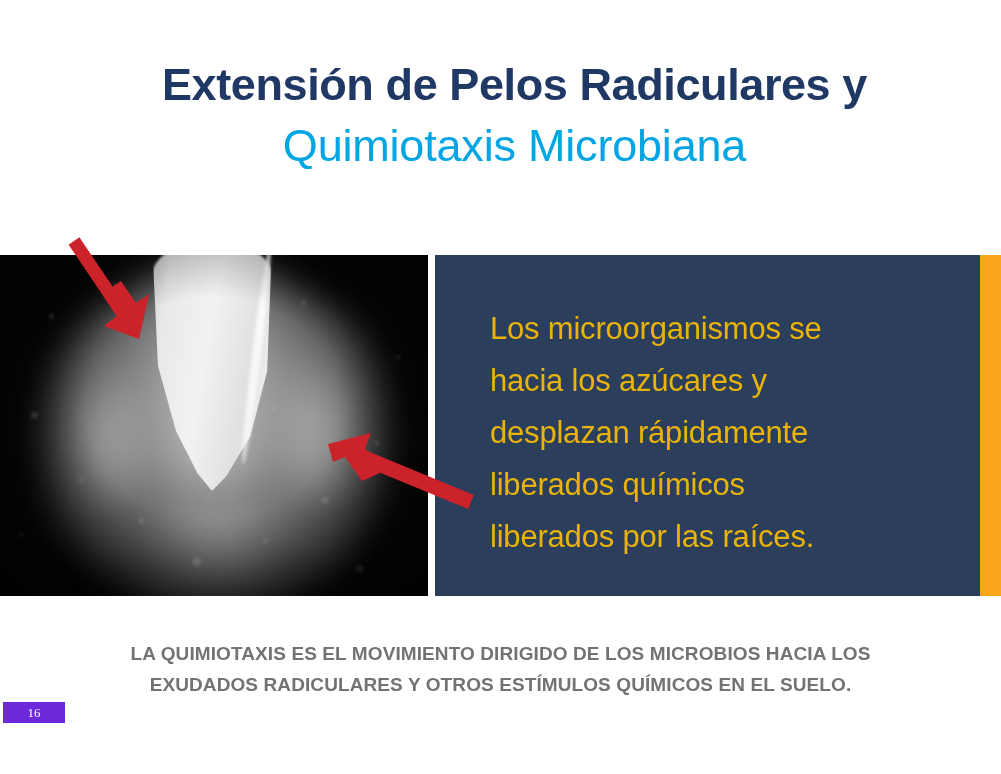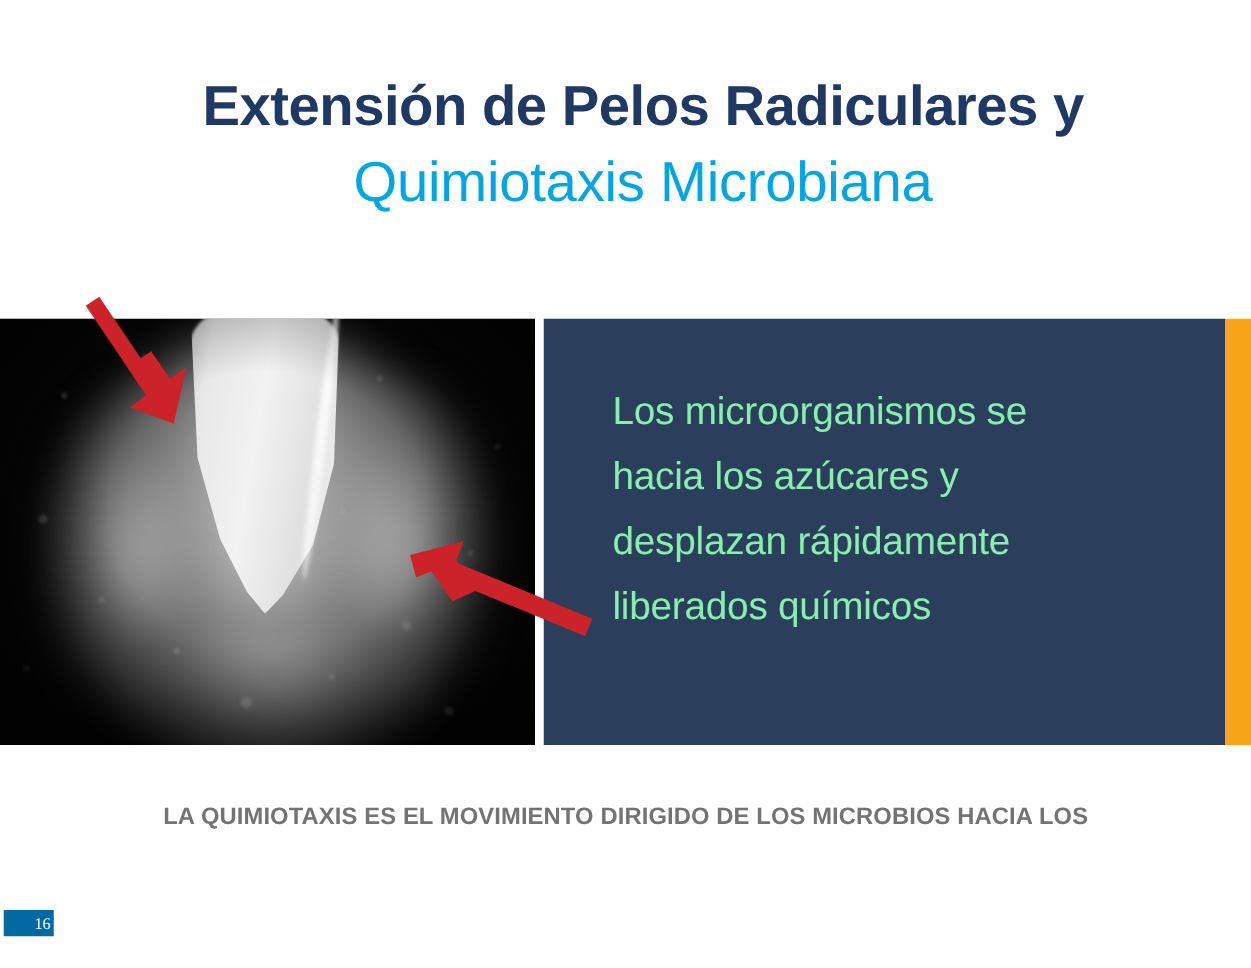--- a/index.html
+++ b/index.html
@@ -174,21 +174,21 @@
     top: 255px;
     width: 545px;
     height: 341px;
     background: #2B3F5C;
   }
   #body-text {
     position: absolute;
     left: 55px;
     top: 48px;
     width: 470px;
-    color: #86efac;
+    color: #eab308;
     font-size: 31px;
     line-height: 52px;
     font-weight: normal;
     letter-spacing: -0.2px;
   }
   #body-text .ln { display: block; white-space: nowrap; }
 
   
   #accent-bar {
     position: absolute;
@@ -211,24 +211,24 @@
     font-weight: bold;
     line-height: 31px;
     letter-spacing: 0.1px;
   }
   #caption .ln { display: block; white-space: nowrap; }
 
   
   #slide-number-box {
     position: absolute;
     left: 3px;
-    top: 728px;
-    width: 40px;
+    top: 702px;
+    width: 62px;
     height: 21px;
-    background: #0369a1;
+    background: #6d28d9;
   }
   #slide-number {
     position: absolute;
     left: 0; top: 0;
     width: 62px;
     height: 21px;
     line-height: 21px;
     text-align: center;
     color: #ffffff;
     font-size: 13px;
@@ -253,37 +253,39 @@
   <div id="root-edge-right"></div>
   <div id="root-vignette"></div>
 </div>
 
 <div id="text-panel">
   <div id="body-text">
     <span class="ln">Los microorganismos se</span>
     <span class="ln">hacia los azúcares y</span>
     <span class="ln">desplazan rápidamente</span>
     <span class="ln">liberados químicos</span>
+    <span class="ln">liberados por las raíces.</span>
   </div>
 </div>
 
 <div id="accent-bar"></div>
 
 <svg id="arrow-overlay" viewBox="0 0 1001 774">
 
   <g>
     <line x1="74" y1="241" x2="126" y2="318" stroke="#CC2229" stroke-width="13" stroke-linecap="butt"></line>
     <polygon points="139,339 104,326 117,316 102,294 121,281 136,303 149,294" fill="#CC2229"></polygon>
   </g>
 
   <g>
     <line x1="471" y1="502" x2="362" y2="457" stroke="#CC2229" stroke-width="15" stroke-linecap="butt"></line>
     <polygon points="328,444 371,433 365,448 382,472 362,481 345,457 333,462" fill="#CC2229"></polygon>
   </g>
 </svg>
 
 <div id="caption">
   <span class="ln">LA QUIMIOTAXIS ES EL MOVIMIENTO DIRIGIDO DE LOS MICROBIOS HACIA LOS</span>
+  <span class="ln">EXUDADOS RADICULARES Y OTROS ESTÍMULOS QUÍMICOS EN EL SUELO.</span>
 </div>
 
 <div id="slide-number-box">
   <div id="slide-number">16</div>
 </div>
 
 </body></html>

